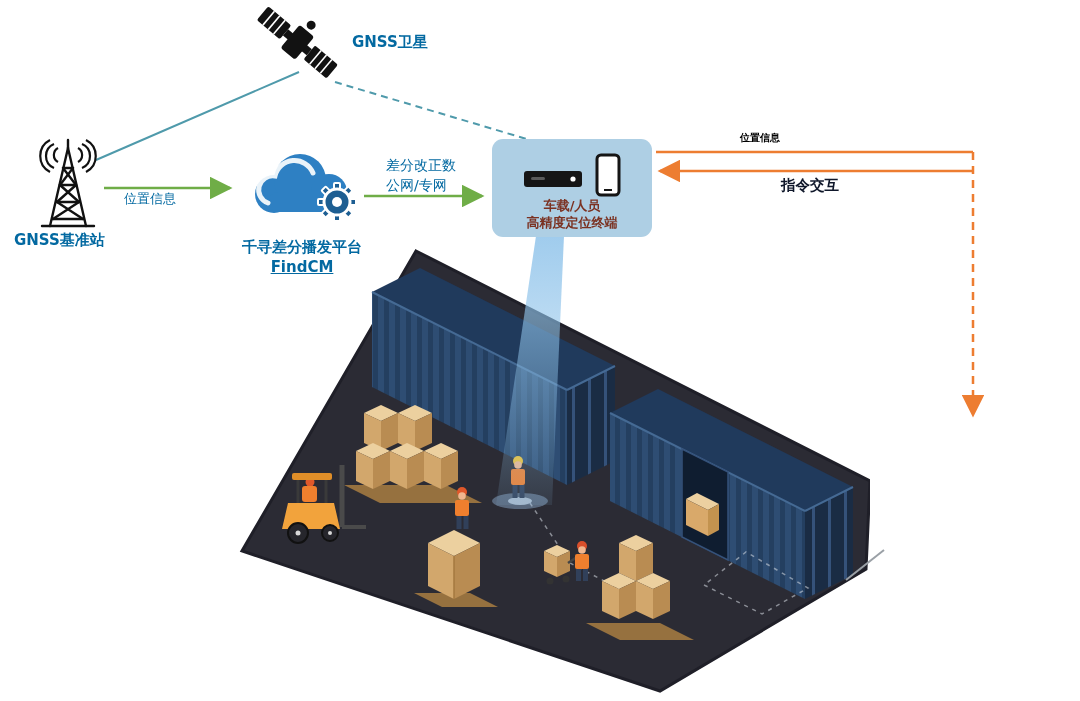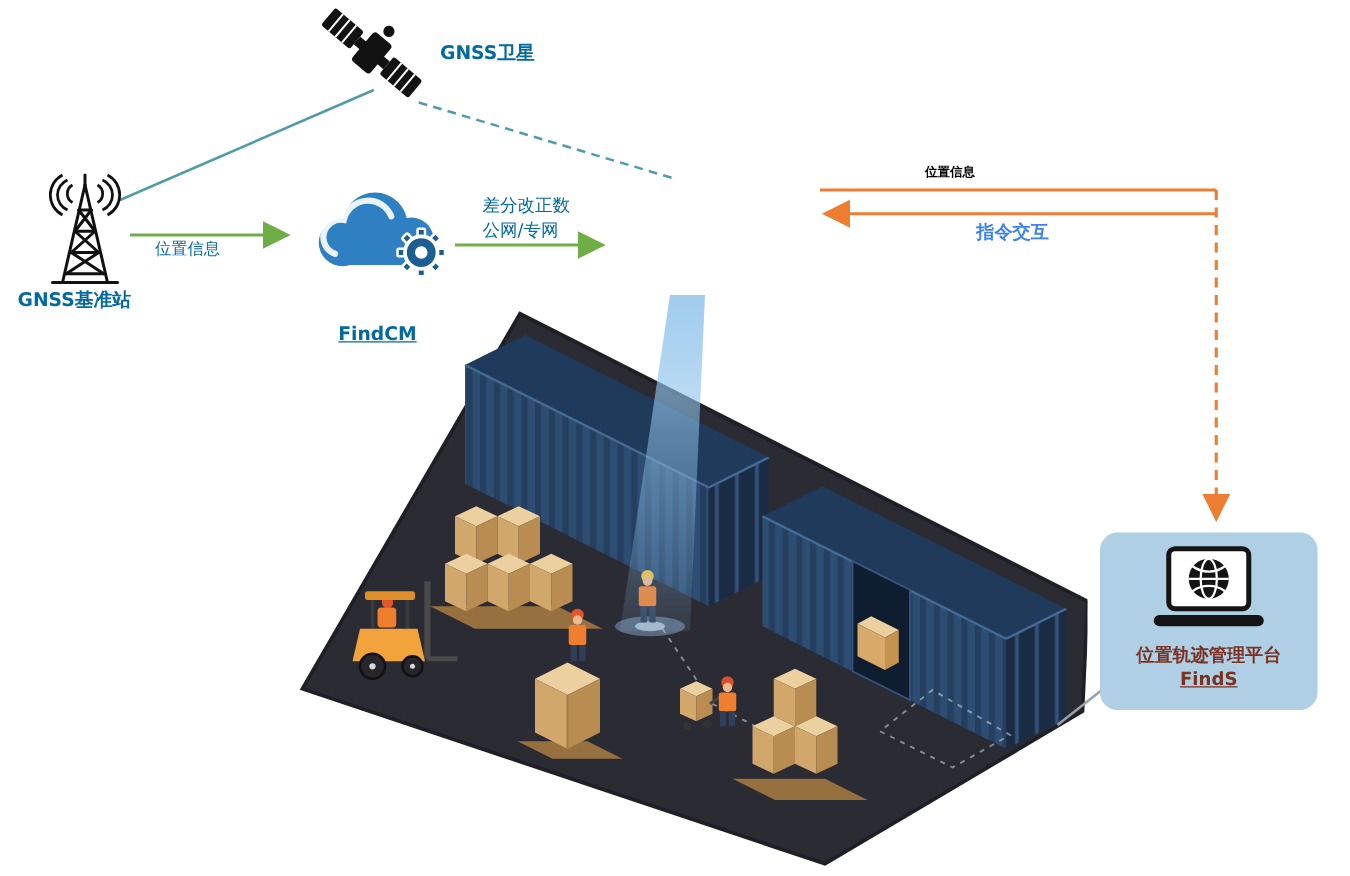--- a/index.html
+++ b/index.html
@@ -13,21 +13,21 @@
   .u { text-decoration:underline; }
 
   
   #lbl-satellite   { left:352px; top:33px;  font-size:15px; font-weight:600; }
   #lbl-station     { left:14px;  top:231px; font-size:15px; font-weight:700;text-align:center; }
   #lbl-raw         { left:124px; top:190px; font-size:13px; }
   #lbl-cloud-title { left:222px; top:238px; width:160px; font-size:15px; font-weight:700; text-align:center; }
   #lbl-cloud-name  { left:222px; top:258px; width:160px; font-size:15px; font-weight:700; text-align:center; }
   #lbl-corr        { left:386px; top:155px; font-size:14px; line-height:20px; white-space:nowrap; }
   #lbl-pos         { left:740px; top:131px; width:140px; text-align:left; font-size:10px; font-weight:600; color:#000000; }
-  #lbl-cmd         { left:740px; top:176px; width:140px; text-align:center; font-size:14.5px; font-weight:600; color:#3b82f6; }
+  #lbl-cmd         { left:740px; top:176px; width:140px; text-align:center; font-size:14.5px; font-weight:600; color:#0f172a; }
 
   
   .panel { position:absolute; background:#aecfe4; border-radius:11px;
            display:flex; flex-direction:column; align-items:center; }
   #terminal-panel { left:492px; top:139px; width:160px; height:98px; padding-top:12px; }
   #finds-panel    { left:880px; top:426px; width:174px; height:142px; padding-top:10px; border-radius:14px; }
   .dev-row { display:flex; align-items:flex-end; gap:12px; height:46px; }
   .panel-text { color:#7b3222; font-weight:700; font-size:13px; line-height:17px; text-align:center; }
   #finds-panel .panel-text { font-size:14.5px; line-height:19px; }
 
@@ -288,40 +288,41 @@
           <rect x="-3" y="-19" width="6" height="8" rx="1" transform="rotate(180)"></rect>
           <rect x="-3" y="-19" width="6" height="8" rx="1" transform="rotate(225)"></rect>
           <rect x="-3" y="-19" width="6" height="8" rx="1" transform="rotate(270)"></rect>
           <rect x="-3" y="-19" width="6" height="8" rx="1" transform="rotate(315)"></rect>
         </g>
         <circle r="13" fill="#1d5e92" stroke="#ffffff" stroke-width="3"></circle>
         <circle r="5" fill="#ffffff"></circle>
       </g>
     </svg>
   </div>
+  <div class="lbl" id="lbl-cloud-title">千寻差分播发平台</div>
   <div class="lbl u" id="lbl-cloud-name">FindCM</div>
 
   <div class="lbl" id="lbl-corr">
     <div>差分改正数</div>
     <div>公网/专网</div>
   </div>
 
+  <div class="panel" id="terminal-panel">
+    <div class="dev-row">
+      <svg width="60" height="26" viewBox="0 0 60 26" style="margin-bottom:4px">
+        <rect x="1" y="4" width="58" height="16" rx="3" fill="#151515"></rect>
+        <circle cx="50" cy="12" r="2.6" fill="#ffffff"></circle>
+        <rect x="8" y="10" width="14" height="3" rx="1.5" fill="#5a5a5a"></rect>
+      </svg>
+      <svg width="26" height="44" viewBox="0 0 26 44">
+        <rect x="2" y="2" width="22" height="40" rx="4" fill="#ffffff" stroke="#151515" stroke-width="3"></rect>
+        <line x1="9" y1="37" x2="17" y2="37" stroke="#151515" stroke-width="2"></line>
+      </svg>
+    </div>
+    <div class="panel-text">车载/人员</div>
+    <div class="panel-text">高精度定位终端</div>
+  </div>
 
   <div class="lbl" id="lbl-pos">位置信息</div>
   <div class="lbl" id="lbl-cmd">指令交互</div>
 
-  <div class="panel" id="finds-panel">
-    <svg width="100" height="72" viewBox="0 0 100 72">
-      <rect x="18" y="3" width="64" height="48" rx="5" fill="#ffffff" stroke="#141414" stroke-width="4"></rect>
-      <circle cx="50" cy="27" r="16" fill="#141414"></circle>
-      <g stroke="#ffffff" stroke-width="1.8" fill="none">
-        <ellipse cx="50" cy="27" rx="6.5" ry="16"></ellipse>
-        <line x1="34" y1="27" x2="66" y2="27"></line>
-        <path d="M37,17 a22,22 0 0 0 26,0"></path>
-        <path d="M37,37 a22,22 0 0 1 26,0"></path>
-      </g>
-      <rect x="6" y="56" width="88" height="9" rx="4.5" fill="#141414"></rect>
-    </svg>
-    <div class="panel-text" style="margin-top:8px">位置轨迹管理平台</div>
-    <div class="panel-text u">FindS</div>
-  </div>
 
 </div>
 
 </body></html>

